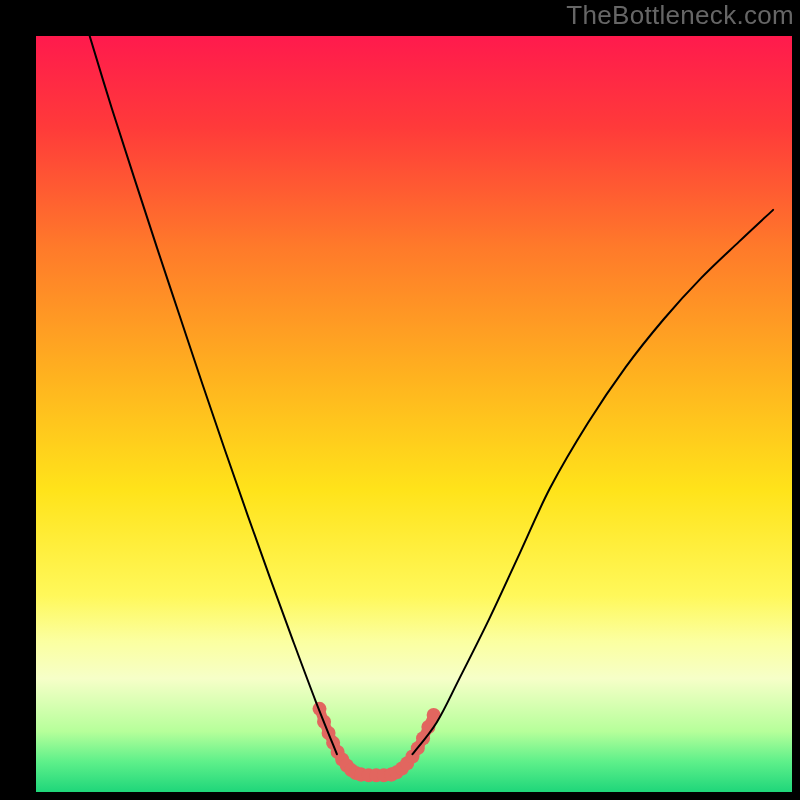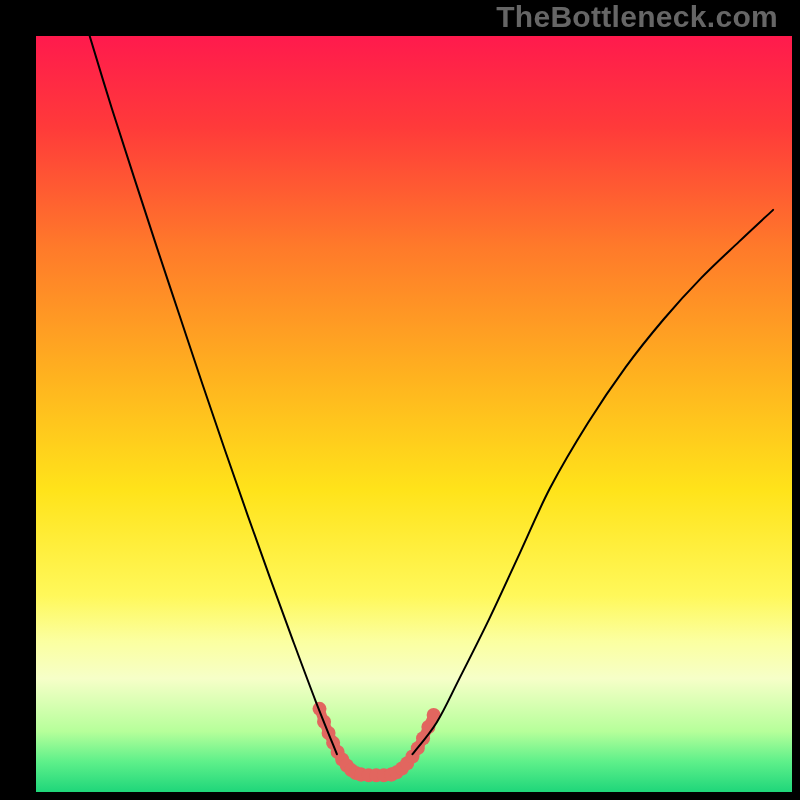--- a/index.html
+++ b/index.html
@@ -22,25 +22,25 @@
   .plot {
     position: absolute;
     left: 22px;
     top: 22px;
     width: 756px;
     height: 756px;
   }
   .watermark {
     position: absolute;
     top: 0px;
-    right: 22px;
+    right: 6px;
     color: #666;
-    font-size: 30px;
+    font-size: 26px;
     letter-spacing: 0.3px;
-    font-weight: 700;
+    font-weight: 400;
   }
 </style>
 </head>
 <body>
 
 <div class="frame">
   <svg class="plot" viewBox="0 0 756 756" preserveAspectRatio="none">
     <defs>
       <linearGradient id="bg-grad" x1="0" y1="0" x2="0" y2="1">
           <stop offset="0%" stop-color="#ff1a4d"></stop>

